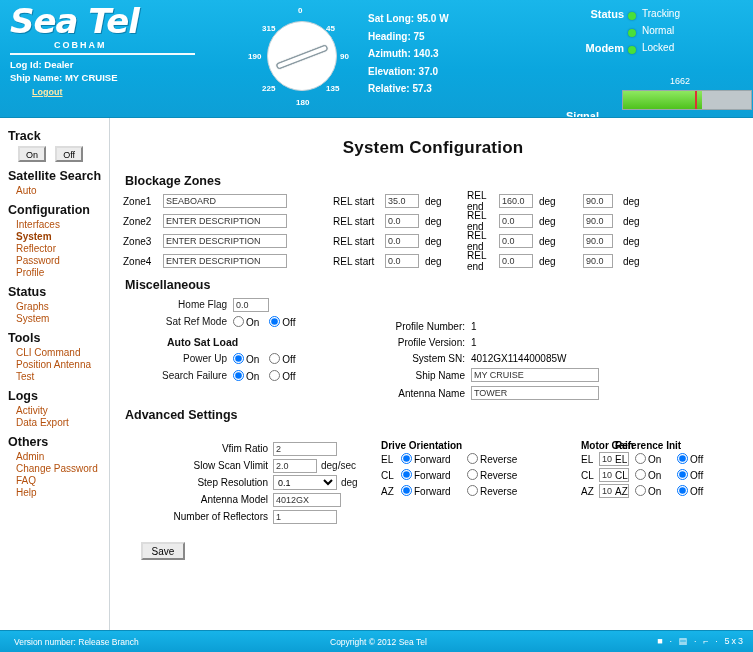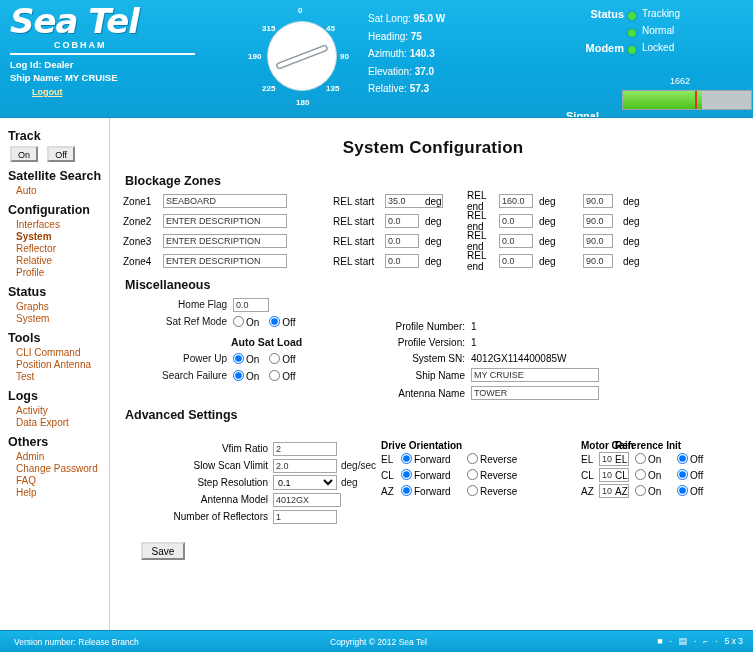--- a/index.html
+++ b/index.html
@@ -116,21 +116,21 @@
   
   .navdata {
     position: absolute;
     left: 368px; top: 10px;
     width: 190px;
     color: #ffffff;
     font-size: 10px;
     line-height: 17.5px;
   }
   .navdata .row { white-space: nowrap; }
-  .navdata .k { font-weight: normal; }
+  .navdata .k { font-weight: bold; }
   .navdata .v { font-weight: bold; }
 
   
   .statusblock {
     position: absolute;
     left: 566px; top: 8px;
     width: 182px;
     color: #ffffff;
     font-size: 11px;
   }
@@ -199,21 +199,21 @@
     color: #111;
     margin: 7px 0 2px 0;
   }
   .sb-item {
     font-size: 10px;
     color: #b4500d;
     margin: 1px 0 1px 8px;
     cursor: pointer;
   }
   .sb-item.sel { font-weight: bold; color: #9c3f00; }
-  .track-btns { margin: 3px 0 4px 2px; }
+  .track-btns { margin: 3px 0 4px 10px; }
   .tbtn {
     display: inline-block;
     width: 28px; height: 16px;
     line-height: 14px;
     text-align: center;
     font-size: 9px;
     border: 2px outset #dcdcdc;
     background: #ececec;
     margin-right: 6px;
     cursor: pointer;
@@ -408,21 +408,21 @@
         <span class="tbtn">Off</span>
       </div>
 
       <div class="sb-group">Satellite Search</div>
       <div class="sb-item">Auto</div>
 
       <div class="sb-group">Configuration</div>
       <div class="sb-item">Interfaces</div>
       <div class="sb-item sel">System</div>
       <div class="sb-item">Reflector</div>
-      <div class="sb-item">Relative</div>
+      <div class="sb-item">Password</div>
       <div class="sb-item">Profile</div>
 
       <div class="sb-group">Status</div>
       <div class="sb-item">Graphs</div>
       <div class="sb-item">System</div>
 
       <div class="sb-group">Tools</div>
       <div class="sb-item">CLI Command</div>
       <div class="sb-item">Position Antenna</div>
       <div class="sb-item">Test</div>
@@ -443,21 +443,21 @@
       <div class="page-title">System Configuration</div>
 
       <div class="section-title">Blockage Zones</div>
 
       <div>
         <div class="bz-row">
           <span class="bz-name">Zone1</span>
           <span class="bz-desc"><input type="text" style="width: 124px;" value="SEABOARD"></span>
           <span class="bz-gap"></span>
           <span class="bz-lab">REL start</span>
-          <span class="bz-in"><input type="text" style="width: 58px;" value="35.0"></span>
+          <span class="bz-in"><input type="text" style="width: 34px;" value="35.0"></span>
           <span class="bz-unit">deg</span>
           <span class="bz-lab2">REL end</span>
           <span class="bz-in"><input type="text" style="width: 34px;" value="160.0"></span>
           <span class="bz-unit">deg</span>
           <span class="bz-lab3">EL</span>
           <span class="bz-in"><input type="text" style="width: 30px;" value="90.0"></span>
           <span class="bz-unit">deg</span>
         </div>
         <div class="bz-row">
           <span class="bz-name">Zone2</span>
@@ -515,21 +515,21 @@
           <div class="row-line">
             <span class="lbl" style="width:110px; text-align:right; padding-right:6px;">Sat Ref Mode</span>
             <label class="radio-lbl">
               <input type="radio" name="satref" style=""><span>On</span>
             </label>
             <label class="radio-lbl">
               <input type="radio" name="satref" checked="" style=""><span>Off</span>
             </label>
           </div>
 
-          <div class="sub-title" style="margin-top:6px; margin-left:108px;">Auto Sat Load</div>
+          <div class="sub-title" style="margin-top:6px; margin-left:44px;">Auto Sat Load</div>
 
           <div class="row-line">
             <span class="lbl" style="width:110px; text-align:right; padding-right:6px;">Power Up</span>
             <label class="radio-lbl">
               <input type="radio" name="powerup" checked="" style=""><span>On</span>
             </label>
             <label class="radio-lbl">
               <input type="radio" name="powerup" style=""><span>Off</span>
             </label>
           </div>
@@ -572,21 +572,21 @@
 
       <div style="position:relative; height:110px;">
 
         <div style="position:absolute; left:0; top:14px; width:300px;">
           <div class="row-line">
             <span class="adv-label">Vfim Ratio</span>
             <input type="text" style="width: 64px;" value="2">
           </div>
           <div class="row-line">
             <span class="adv-label">Slow Scan Vlimit</span>
-            <input type="text" style="width: 64px;" value="2.0">
+            <input type="text" style="width: 44px;" value="2.0">
             <span class="unit" style="padding-left:4px">deg/sec</span>
           </div>
           <div class="row-line">
             <span class="adv-label">Step Resolution</span>
             <select style="width:64px">
               <option id="stepres-opt">0.1</option>
             </select>
             <span class="unit" style="padding-left:4px">deg</span>
           </div>
           <div class="row-line">

